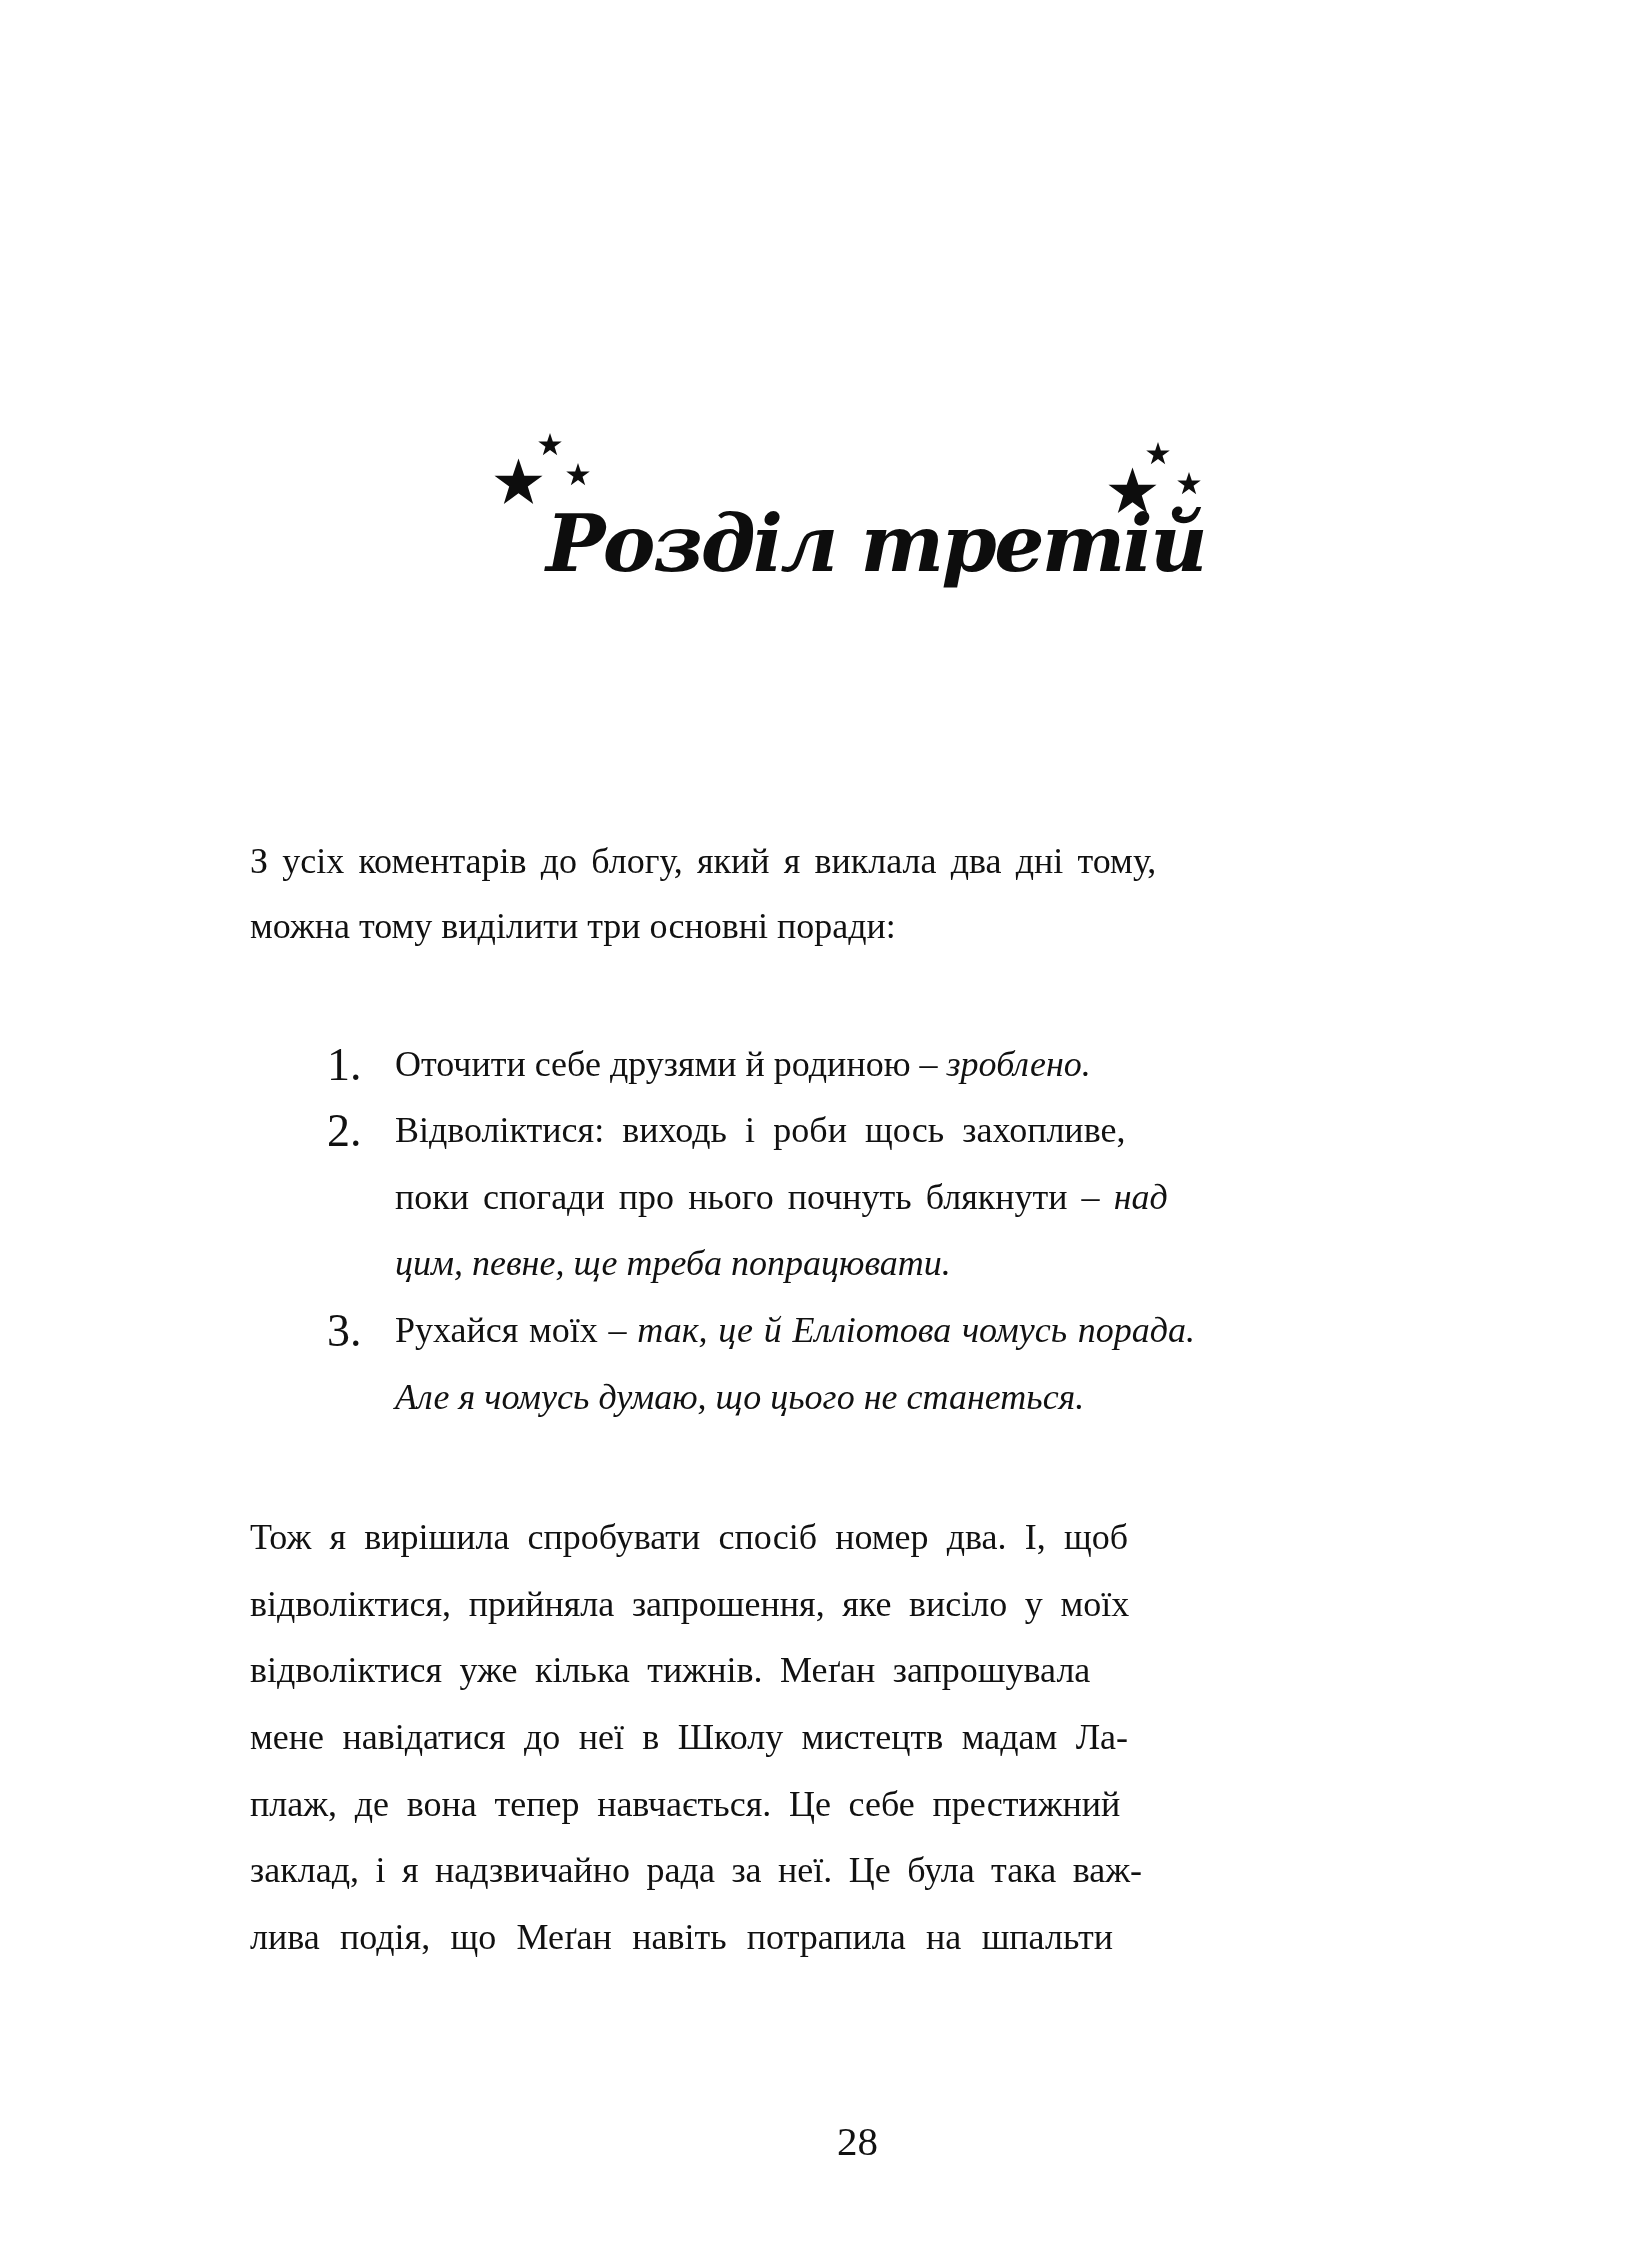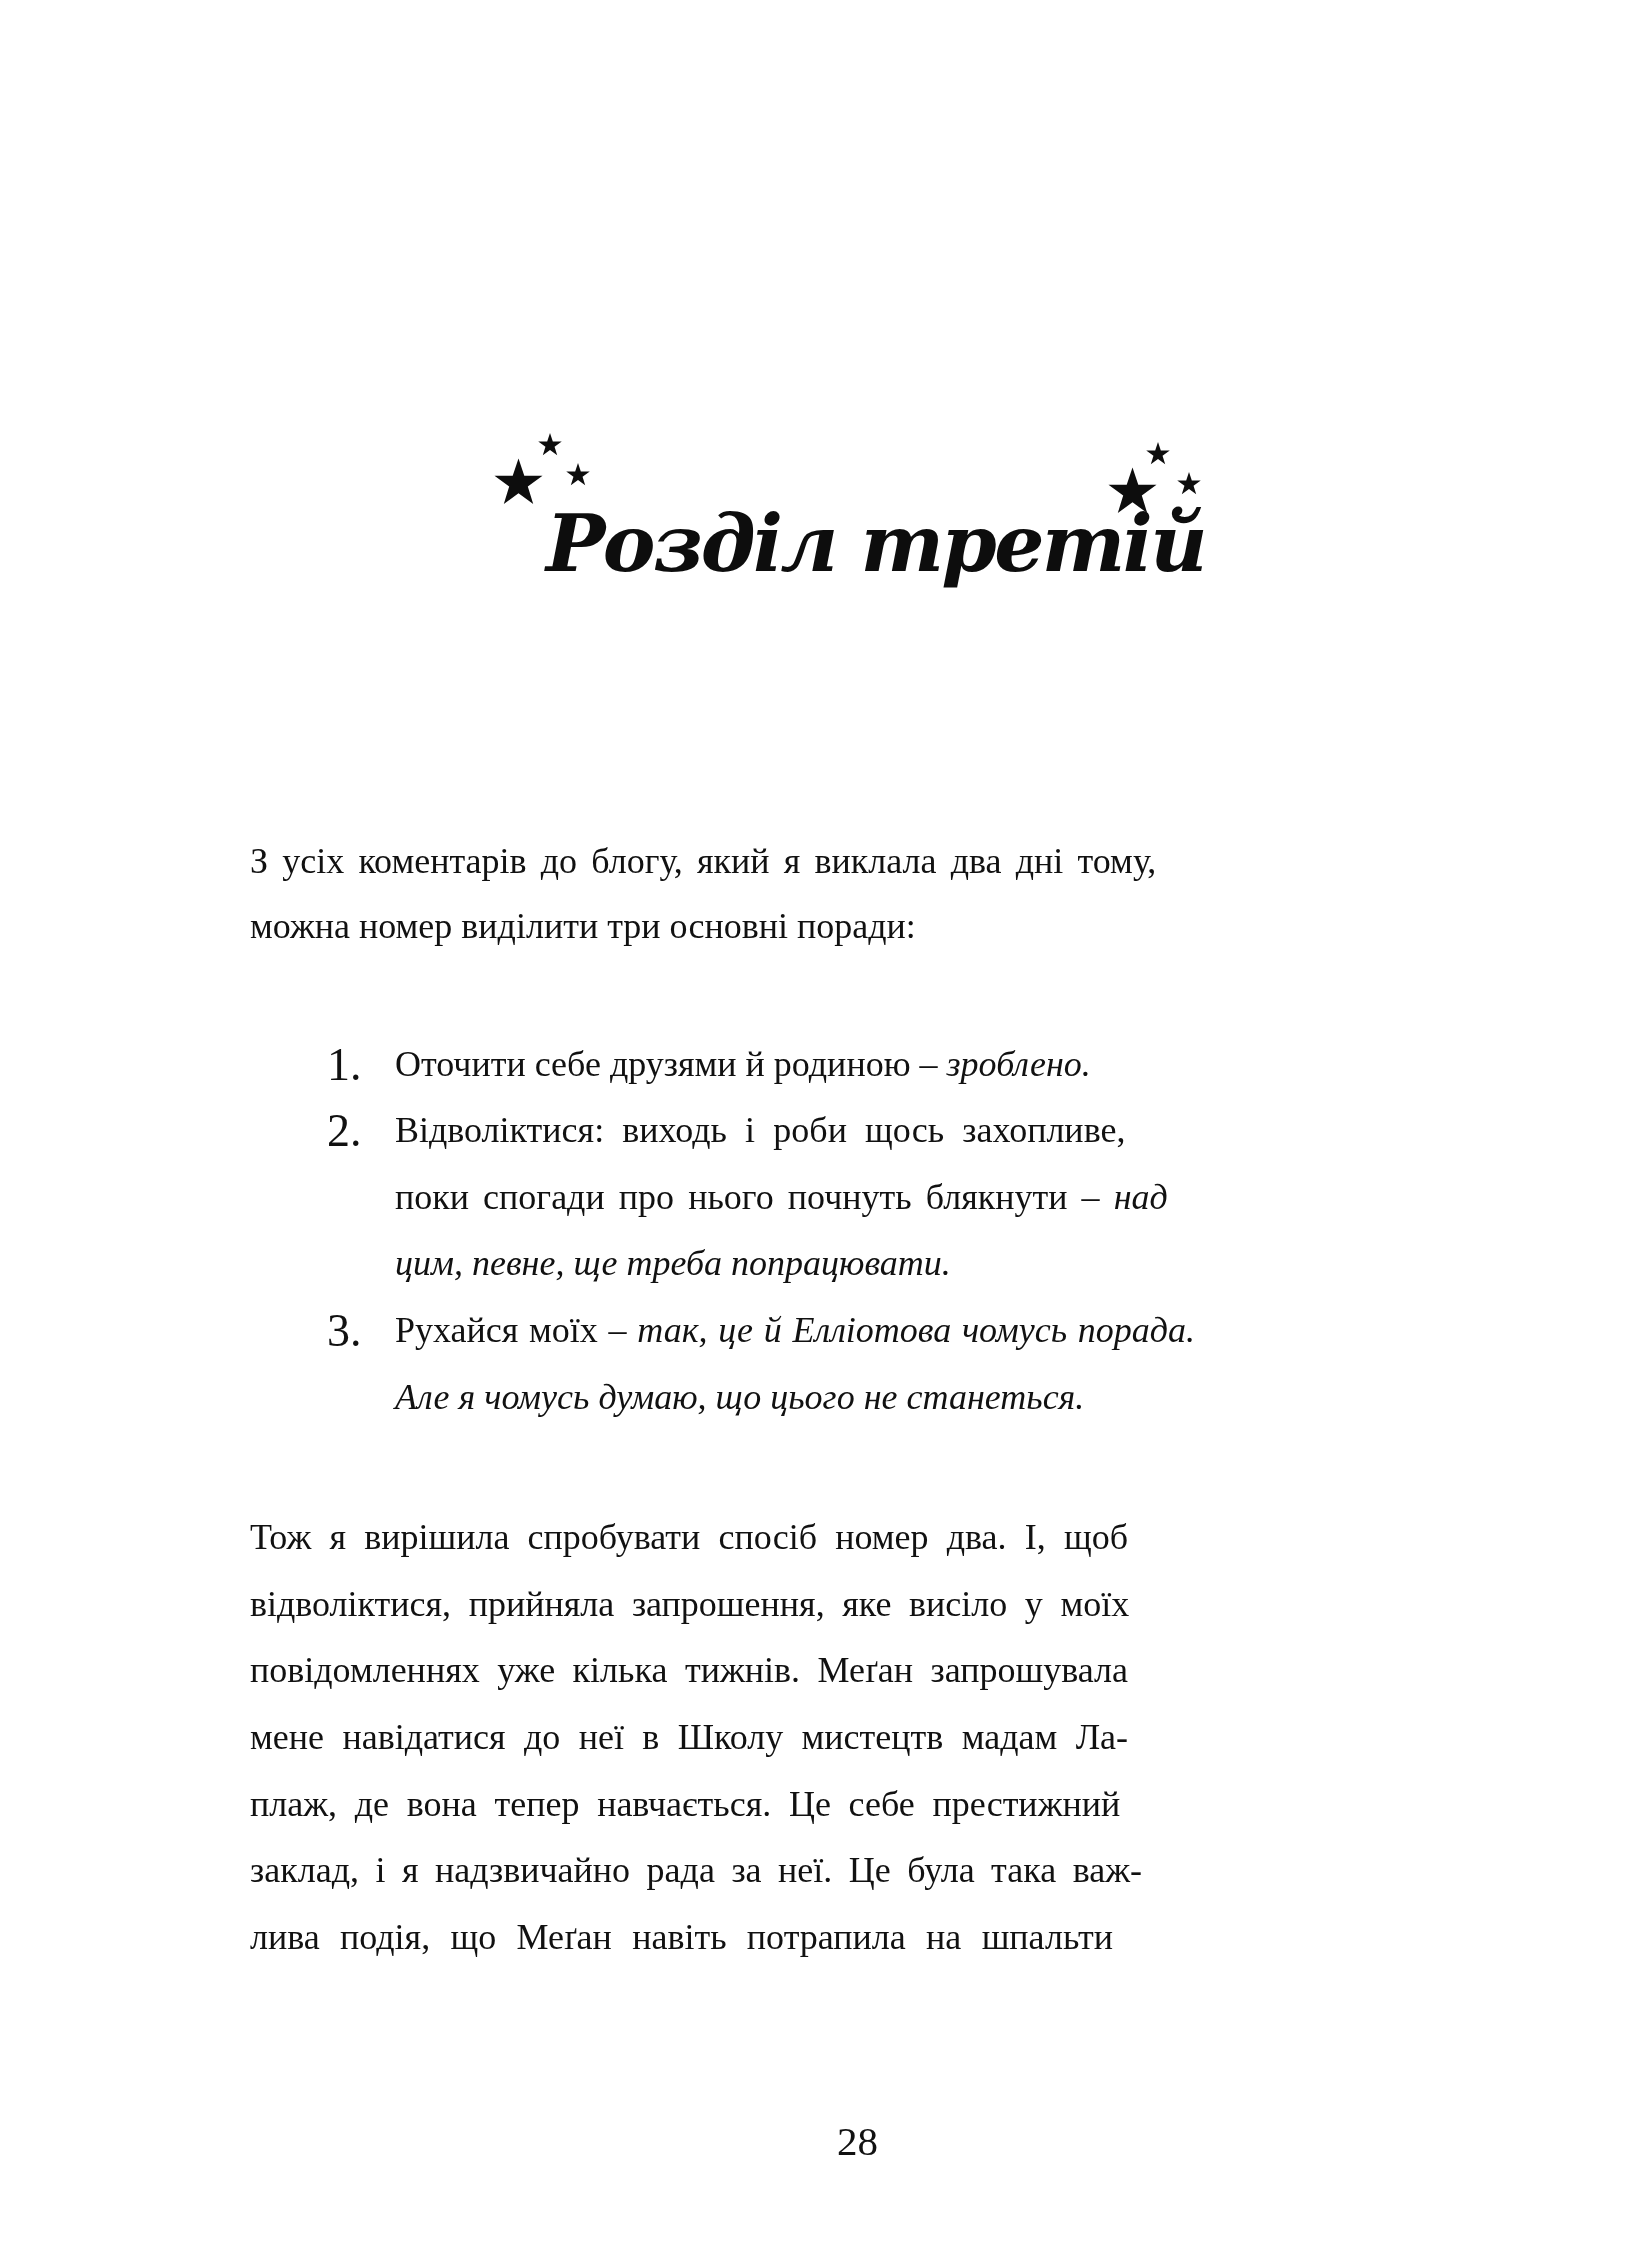--- a/index.html
+++ b/index.html
@@ -80,21 +80,21 @@
     </span>
   </div>
 
   <div class="chapter-title">Розділ третій</div>
 
   <div>
     <div class="line body-line justify" style="top:828px;"><span style="display: inline-block; white-space: nowrap; word-spacing: 5.2px;">
       <span class="seg">З усіх коментарів до блогу, який я виклала два дні тому,</span>
     </span></div>
     <div class="line body-line left" style="top:893px;"><span style="display: inline-block; white-space: nowrap;">
-      <span class="seg">можна номер виділити три основні поради:</span>
+      <span class="seg">можна тому виділити три основні поради:</span>
     </span></div>
   </div>
 
   <div>
 
     <div>
       <div class="list-num" style="top:1031px;">1.</div>
       <div class="line list-line left" style="top:1031px;"><span style="display: inline-block; white-space: nowrap;">
         <span class="seg">Оточити себе друзями й родиною – </span><span class="seg it">зроблено.</span>
       </span></div>
@@ -125,21 +125,21 @@
   </div>
 
   <div>
     <div class="line body-line justify" style="top:1504px;"><span style="display: inline-block; white-space: nowrap; word-spacing: 9.2px;">
       <span class="seg">Тож я вирішила спробувати спосіб номер два. І, щоб</span>
     </span></div>
     <div class="line body-line justify" style="top:1571px;"><span style="display: inline-block; white-space: nowrap; word-spacing: 8.6px;">
       <span class="seg">відволіктися, прийняла запрошення, яке висіло у моїх</span>
     </span></div>
     <div class="line body-line justify" style="top:1637px;"><span style="display: inline-block; white-space: nowrap; word-spacing: 8.5px;">
-      <span class="seg">повідомленнях уже кілька тижнів. Меґан запрошувала</span>
+      <span class="seg">відволіктися уже кілька тижнів. Меґан запрошувала</span>
     </span></div>
     <div class="line body-line justify" style="top:1704px;"><span style="display: inline-block; white-space: nowrap; word-spacing: 9.4px;">
       <span class="seg">мене навідатися до неї в Школу мистецтв мадам Ла-</span>
     </span></div>
     <div class="line body-line justify" style="top:1771px;"><span style="display: inline-block; white-space: nowrap; word-spacing: 8.7px;">
       <span class="seg">плаж, де вона тепер навчається. Це себе престижний</span>
     </span></div>
     <div class="line body-line justify" style="top:1837px;"><span style="display: inline-block; white-space: nowrap; word-spacing: 7.5px;">
       <span class="seg">заклад, і я надзвичайно рада за неї. Це була така важ-</span>
     </span></div>

